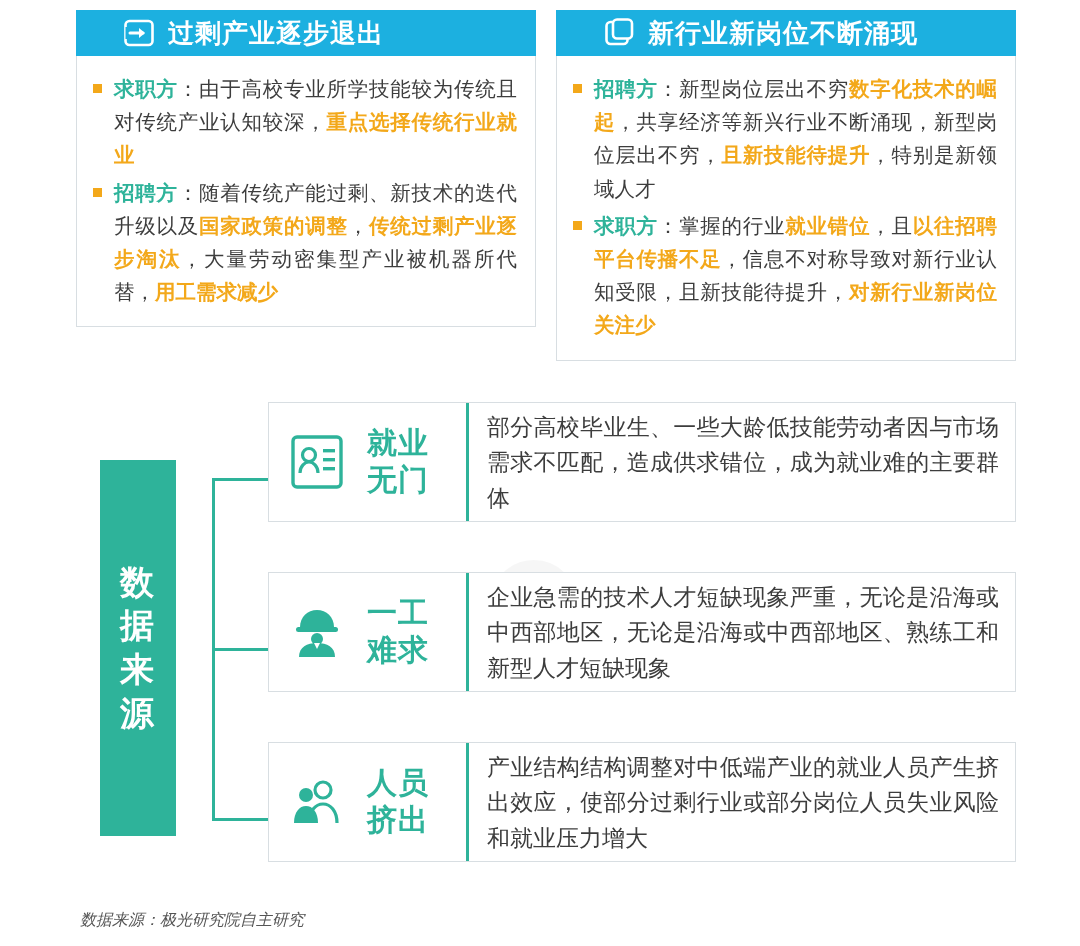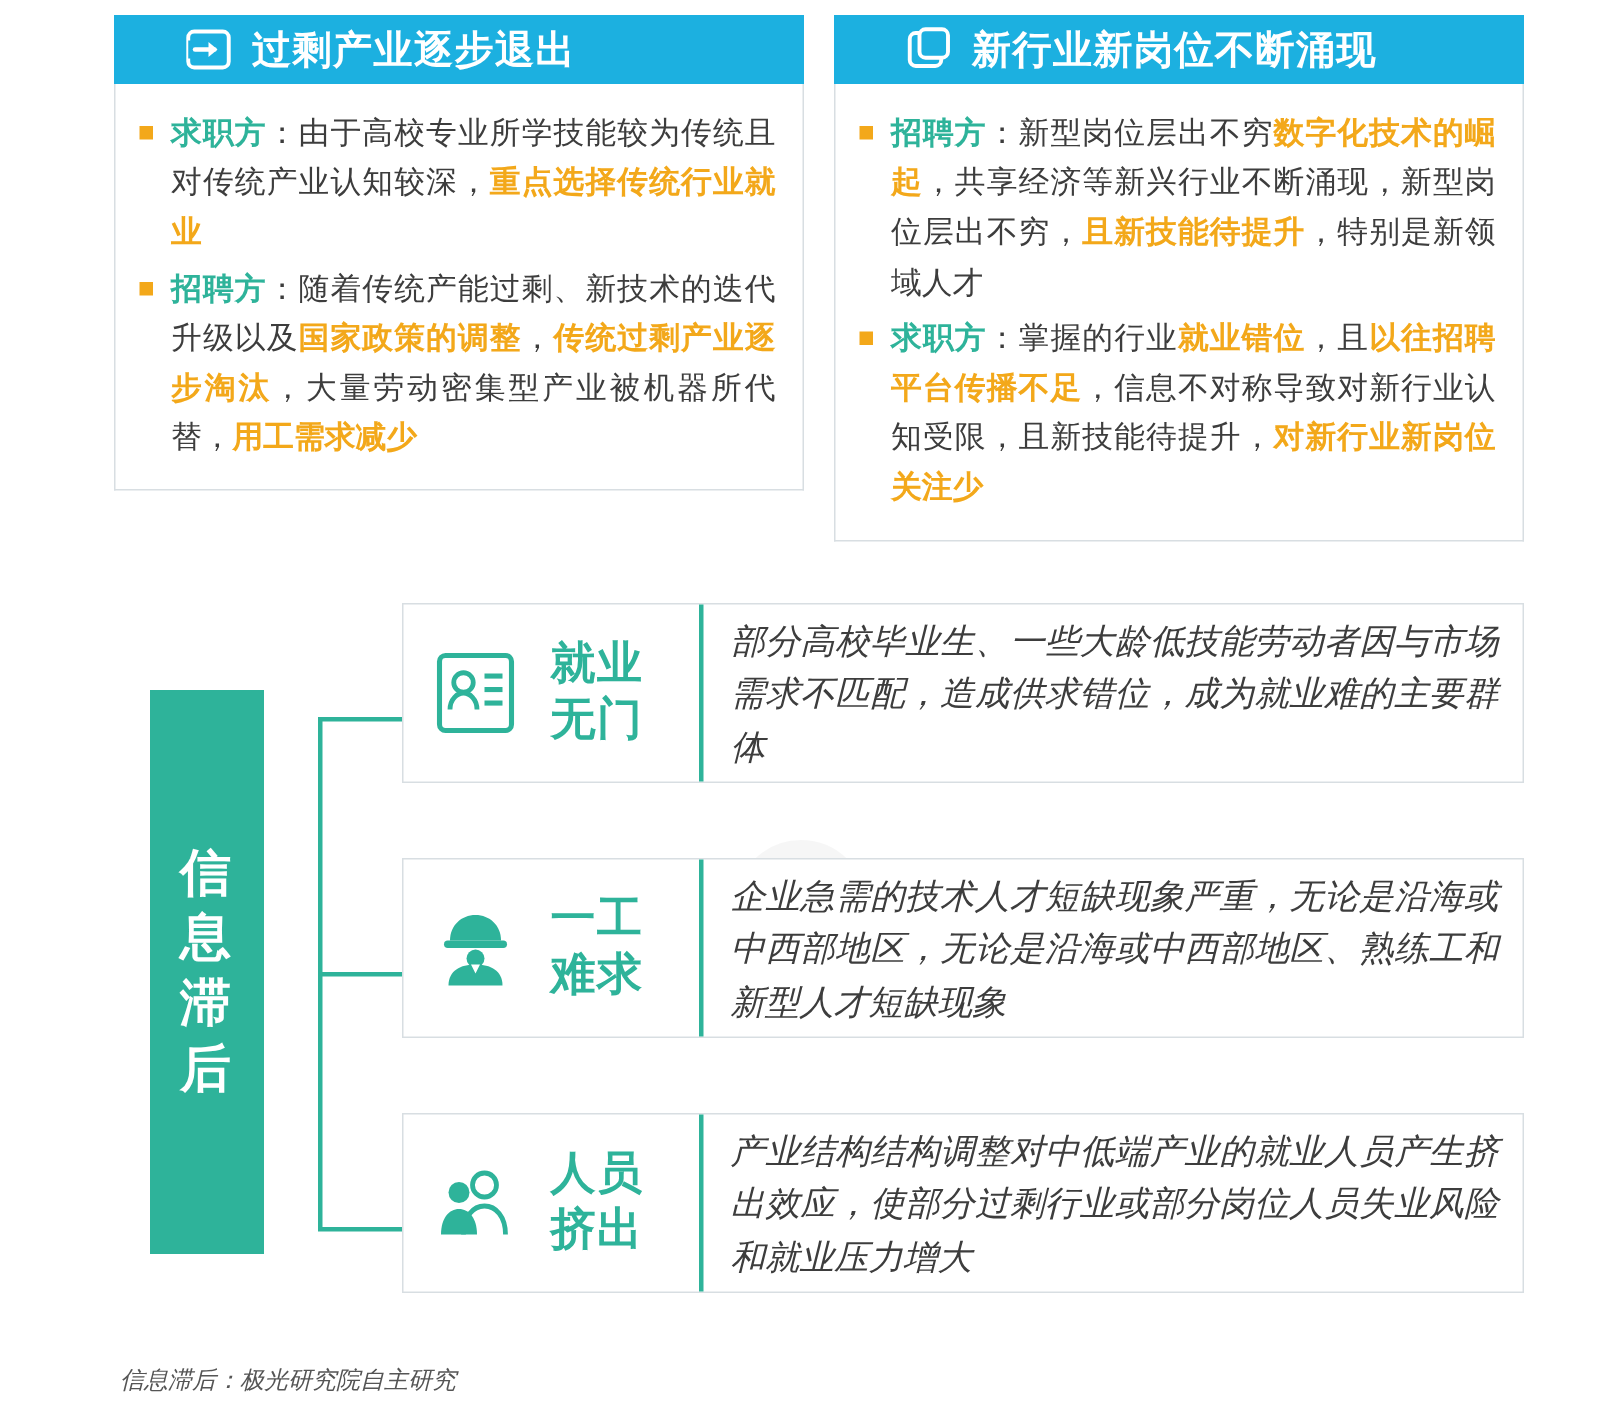--- a/index.html
+++ b/index.html
@@ -192,21 +192,20 @@
     text-align: right;
     width: 70px;
   }
   .card-tag span { display: block; }
   .card-right {
     flex: 1 1 auto;
     padding: 14px 16px 12px 18px;
     box-sizing: border-box;
     display: flex;
     align-items: center;
-    font-style: italic;
   }
   .card-desc {
     font-size: 23px;
     line-height: 1.55;
     color: #3d3d3d;
     text-align: justify;
   }
 
   .source {
     position: absolute;
@@ -281,21 +280,21 @@
           <div class="bullet-text"><span class="t-green">求职方</span><span class="t-dark">：掌握的行业</span><span class="t-orange">就业错位</span><span class="t-dark">，且</span><span class="t-orange">以往招聘平台传播不足</span><span class="t-dark">，信息不对称导致对新行业认知受限，且新技能待提升，</span><span class="t-orange">对新行业新岗位关注少</span></div>
         </div>
 
       </div>
     </div>
   </div>
 
   <div class="bottom">
 
     <div class="left-label">
-      <span>信息滞后</span>
+      <span>数据来源</span>
     </div>
 
     <div class="connector conn-v"></div>
     <div class="connector conn-h1"></div>
     <div class="connector conn-h2"></div>
     <div class="connector conn-h3"></div>
 
     <div class="card card-1">
       <div class="card-left">
         <span class="card-icon">
@@ -354,15 +353,15 @@
           <span>挤出</span>
         </div>
       </div>
       <div class="card-right">
         <div class="card-desc">产业结构结构调整对中低端产业的就业人员产生挤出效应，使部分过剩行业或部分岗位人员失业风险和就业压力增大</div>
       </div>
     </div>
 
   </div>
 
-  <div class="source">信息滞后：极光研究院自主研究</div>
+  <div class="source">数据来源：极光研究院自主研究</div>
 
 </div>
 
 </body></html>

